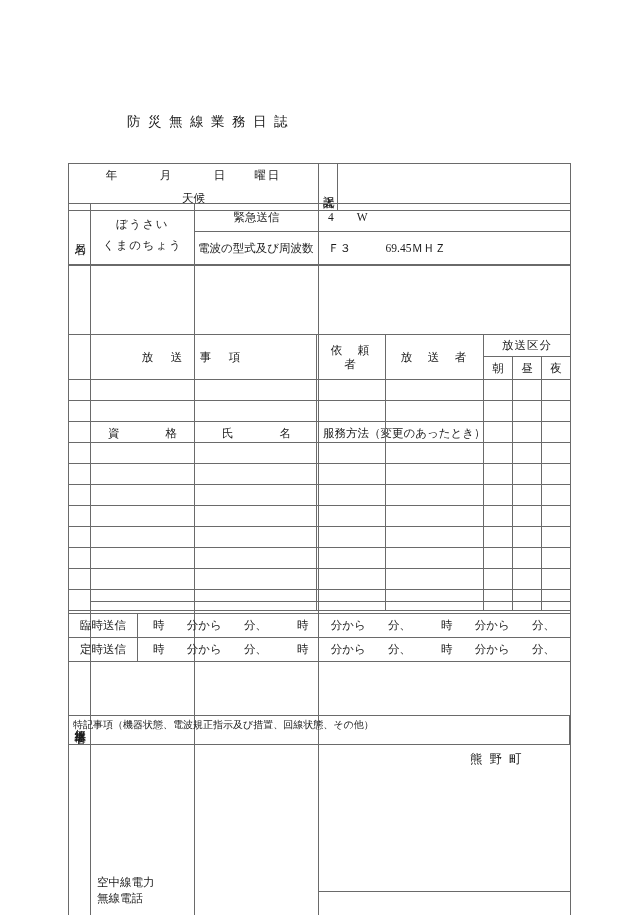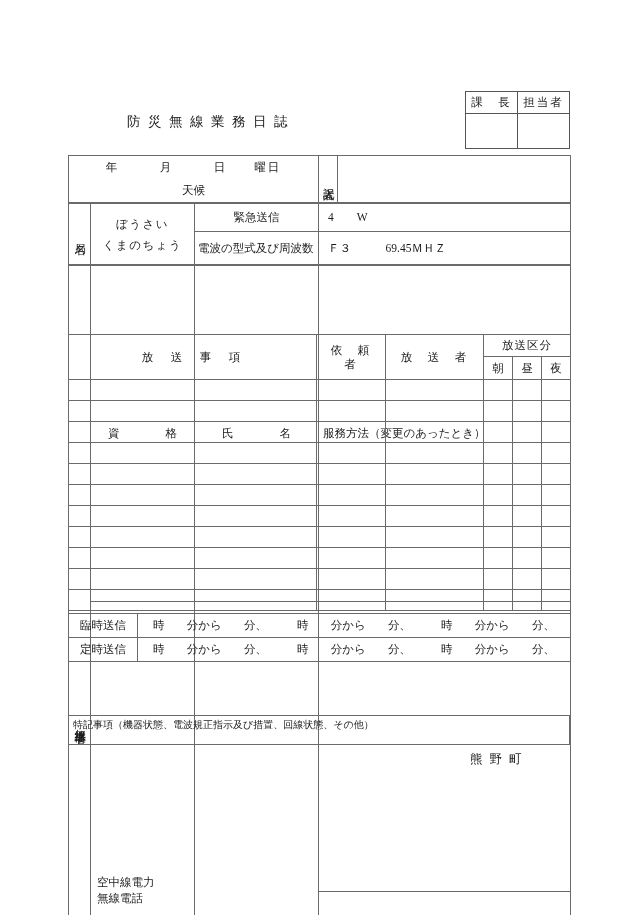--- a/index.html
+++ b/index.html
@@ -90,21 +90,21 @@
   }
   .vert-wrap { padding: 0 !important; text-align: center; }
 
   .sp1 { letter-spacing: 1px; }
   .sp2 { letter-spacing: 2px; }
   .sp3 { letter-spacing: 3px; }
 
   .kana { font-size: 11px; letter-spacing: 1.5px; }
 
   
-  #table-date { top: 155px; border-radius: 12px; }
+  #table-date { top: 163px; border-radius: 12px; }
   #table-date td { height: 23px; }
 
   
   #table-station { top: 203px; }
 
   
   #table-operator { top: 264px; }
 
   
   #table-log { top: 334px; }
@@ -158,32 +158,20 @@
   }
 </style>
 </head>
 <body>
 
 <div class="page">
 
 
   <div class="doc-title">防災無線業務日誌</div>
 
-  <table class="approval">
-    <tbody>
-        <tr class="hrow">
-      <td>課　長</td>
-      <td>担当者</td>
-    </tr>
-    <tr class="brow">
-      <td></td>
-      <td></td>
-    </tr>
-  </tbody>
-    </table>
 
   <table class="grid" id="table-date">
     <colgroup>
       <col style="width:250px">
         <col style="width:19px">
         <col style="width:233px">
     </colgroup>
     <tbody>
         <tr>
       <td class="c sp2" style="border-bottom:none">年　　　月　　　日　　曜日</td>

